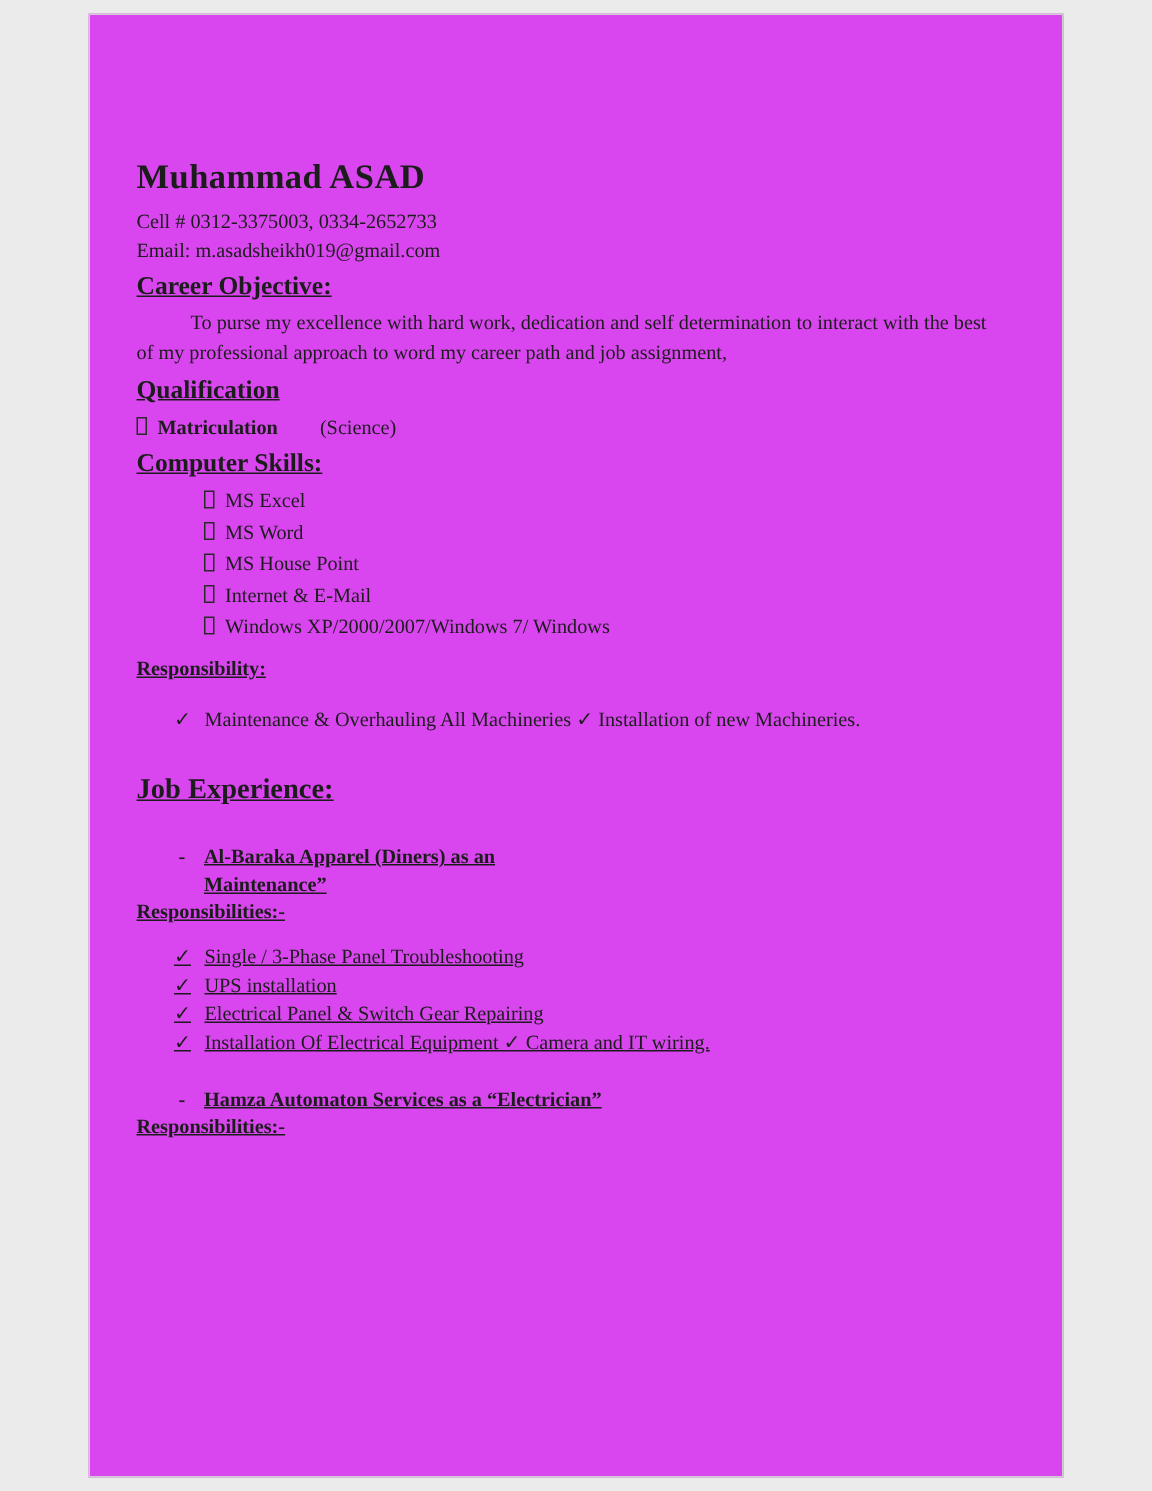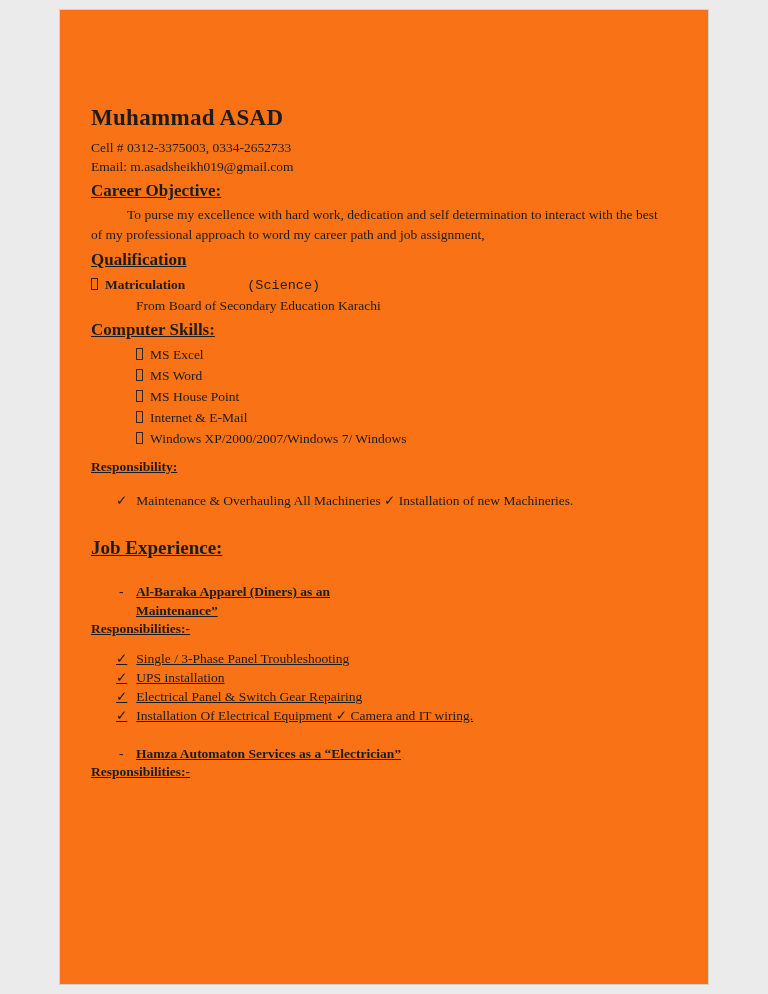--- a/index.html
+++ b/index.html
@@ -6,21 +6,21 @@
   html, body {
     width: 768px; height: 994px;
     background: #ebebeb;
     font-family: "Liberation Serif", serif;
     color: #1c1c1c;
   }
   .page {
     position: absolute;
     left: 59px; top: 9px;
     width: 650px; height: 976px;
-    background: #f97316;
+    background: #d946ef;
     border: 1px solid #cfcfcf;
     padding: 95px 40px 0 31px;
     overflow: hidden;
   }
   .name {
     font-size: 23px;
     font-weight: bold;
     letter-spacing: 0.3px;
     margin-bottom: 7px;
   }
@@ -40,21 +40,21 @@
     line-height: 20px;
     text-indent: 36px;
     margin-bottom: 2px;
   }
   .qual-row {
     font-size: 13.5px;
     line-height: 19px;
     margin-top: 5px;
   }
   .qual-row .degree { font-weight: bold; }
-  .qual-row .stream { margin-left: 62px; font-weight: normal; font-family: Liberation Mono, monospace; }
+  .qual-row .stream { margin-left: 28px; font-weight: normal; }
   .qual-board {
     font-size: 13.5px;
     line-height: 19px;
     margin-left: 45px;
     margin-top: 1px;
   }
   .tofu {
     display: inline-block;
     width: 7px; height: 12px;
     border: 1px solid #2a2a2a;
@@ -121,21 +121,20 @@
   <div class="contact-line">Cell # 0312-3375003, 0334-2652733</div>
   <div class="contact-line">Email: m.asadsheikh019@gmail.com</div>
 
   <div class="h-section">Career Objective:</div>
   <div class="objective">To purse my excellence with hard work, dedication and self determination to interact with the best of my professional approach to word my career path and job assignment,</div>
 
   <div class="h-section">Qualification</div>
   <div class="qual-row">
     <span class="tofu"></span><span class="degree">Matriculation</span><span class="stream">(Science)</span>
   </div>
-  <div class="qual-board">From Board of Secondary Education Karachi</div>
 
   <div class="h-section">Computer Skills:</div>
   <div class="skills-list">
     <div class="skill-row"><span class="tofu"></span><span>MS Excel</span></div>
     <div class="skill-row"><span class="tofu"></span><span>MS Word</span></div>
     <div class="skill-row"><span class="tofu"></span><span>MS House Point</span></div>
     <div class="skill-row"><span class="tofu"></span><span>Internet &amp; E-Mail</span></div>
     <div class="skill-row"><span class="tofu"></span><span>Windows XP/2000/2007/Windows 7/ Windows</span></div>
   </div>
 

